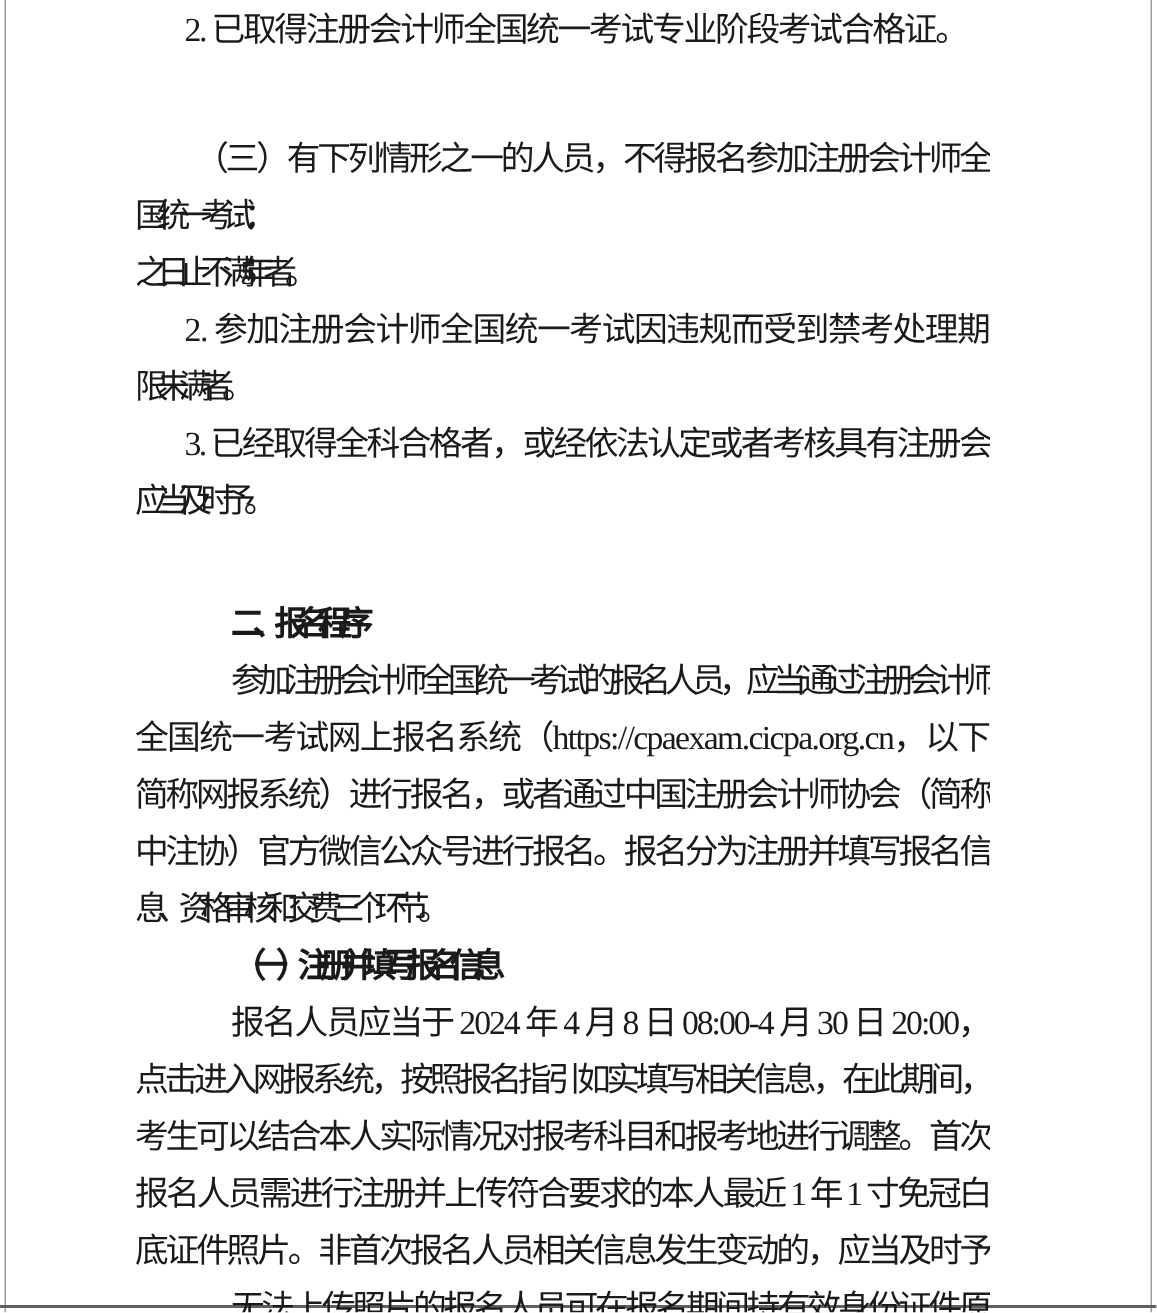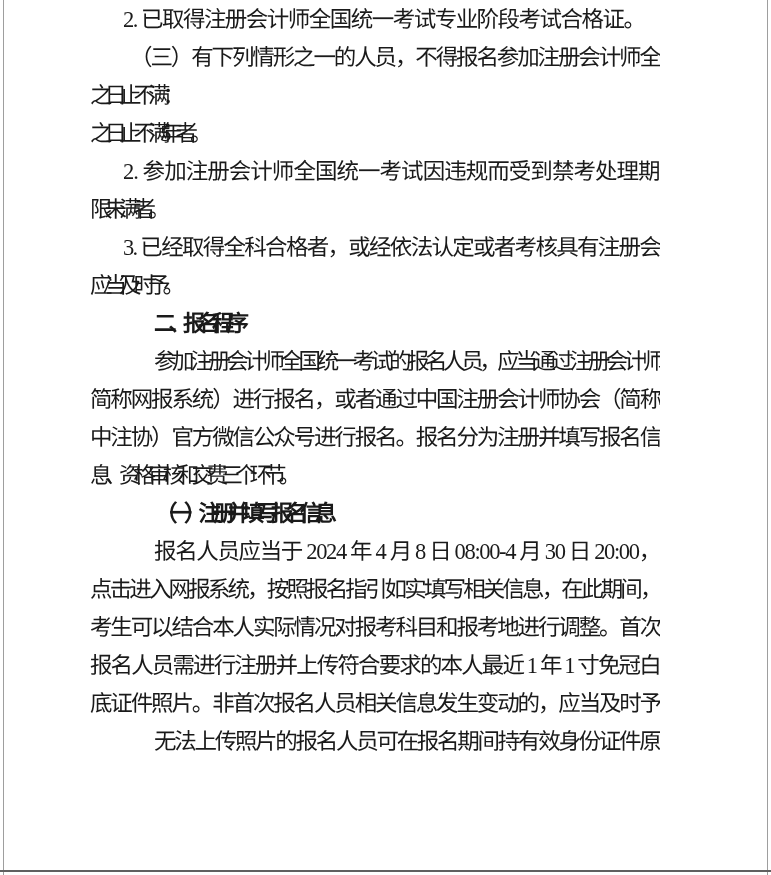--- a/index.html
+++ b/index.html
@@ -35,43 +35,45 @@
     height: 38px;
     line-height: 38px;
     font-size: 22.5px;
     color: var(--text-color, #1a1a1a);
     white-space: nowrap;
     text-align: left;
   }
   .line.heading-hei {
     font-family: "Liberation Sans", "DejaVu Sans", sans-serif;
     font-weight: 700;
+    margin-top: 44px;
   }
   .line.heading-kai {
     font-weight: 700;
   }
 </style>
 </head>
 <body>
 
 <div class="page">
   <div class="edge-left"></div>
   <div class="edge-right"></div>
   <div class="rule-bottom"></div>
   <div class="text-block">
       <div class="line body" style="text-indent: 33px; letter-spacing: -1.52px;">2. 已取得注册会计师全国统一考试专业阶段考试合格证。</div>
-      <div class="line body" style="text-indent: 40px; letter-spacing: -2.12px;">（三）有下列情形之一的人员，不得报名参加注册会计师全</div>
-      <div class="line body" style="text-indent: 0px; letter-spacing: -8px;">之日止不满：</div>
+      <div class="line body" style="text-indent: 40px; letter-spacing: -2.12px; margin-top: 48px;">（三）有下列情形之一的人员，不得报名参加注册会计师全</div>
+      <div class="line body" style="text-indent: 0px; letter-spacing: -8px;">国统一考试：</div>
       <div class="line body" style="text-indent: 0px; letter-spacing: -8px;">之日止不满 5 年者。</div>
       <div class="line body" style="text-indent: 33px; letter-spacing: -0.96px;">2. 参加注册会计师全国统一考试因违规而受到禁考处理期</div>
       <div class="line body" style="text-indent: 0px; letter-spacing: -8px;">限未满者。</div>
       <div class="line body" style="text-indent: 33px; letter-spacing: -1.71px;">3. 已经取得全科合格者，或经依法认定或者考核具有注册会</div>
       <div class="line body" style="text-indent: 0px; letter-spacing: -8px;">应当及时予。</div>
       <div class="line heading-hei" style="text-indent: 64px; letter-spacing: -8px;">二、报名程序</div>
       <div class="line body" style="text-indent: 64px; letter-spacing: -4.43px;">参加注册会计师全国统一考试的报名人员，应当通过注册会计师</div>
+      <div class="line body" style="text-indent: 0px; letter-spacing: -1.09px;">全国统一考试网上报名系统（https://cpaexam.cicpa.org.cn，以下</div>
       <div class="line body" style="text-indent: 0px; letter-spacing: -2.14px;">简称网报系统）进行报名，或者通过中国注册会计师协会（简称</div>
       <div class="line body" style="text-indent: 0px; letter-spacing: -2.14px;">中注协）官方微信公众号进行报名。报名分为注册并填写报名信</div>
       <div class="line body" style="text-indent: 0px; letter-spacing: -8px;">息、资格审核和交费三个环节。</div>
       <div class="line heading-kai" style="text-indent: 65px; letter-spacing: -8px;">（一）注册并填写报名信息</div>
       <div class="line body" style="text-indent: 64px; letter-spacing: -1.36px;">报名人员应当于 2024 年 4 月 8 日 08:00-4 月 30 日 20:00，</div>
       <div class="line body" style="text-indent: 0px; letter-spacing: -2.86px;">点击进入网报系统，按照报名指引如实填写相关信息，在此期间，</div>
       <div class="line body" style="text-indent: 0px; letter-spacing: -2.14px;">考生可以结合本人实际情况对报考科目和报考地进行调整。首次</div>
       <div class="line body" style="text-indent: 0px; letter-spacing: -1.88px;">报名人员需进行注册并上传符合要求的本人最近 1 年 1 寸免冠白</div>
       <div class="line body" style="text-indent: 0px; letter-spacing: -2.14px;">底证件照片。非首次报名人员相关信息发生变动的，应当及时予</div>
       <div class="line body" style="text-indent: 64px; letter-spacing: -2.28px;">无法上传照片的报名人员可在报名期间持有效身份证件原</div>

